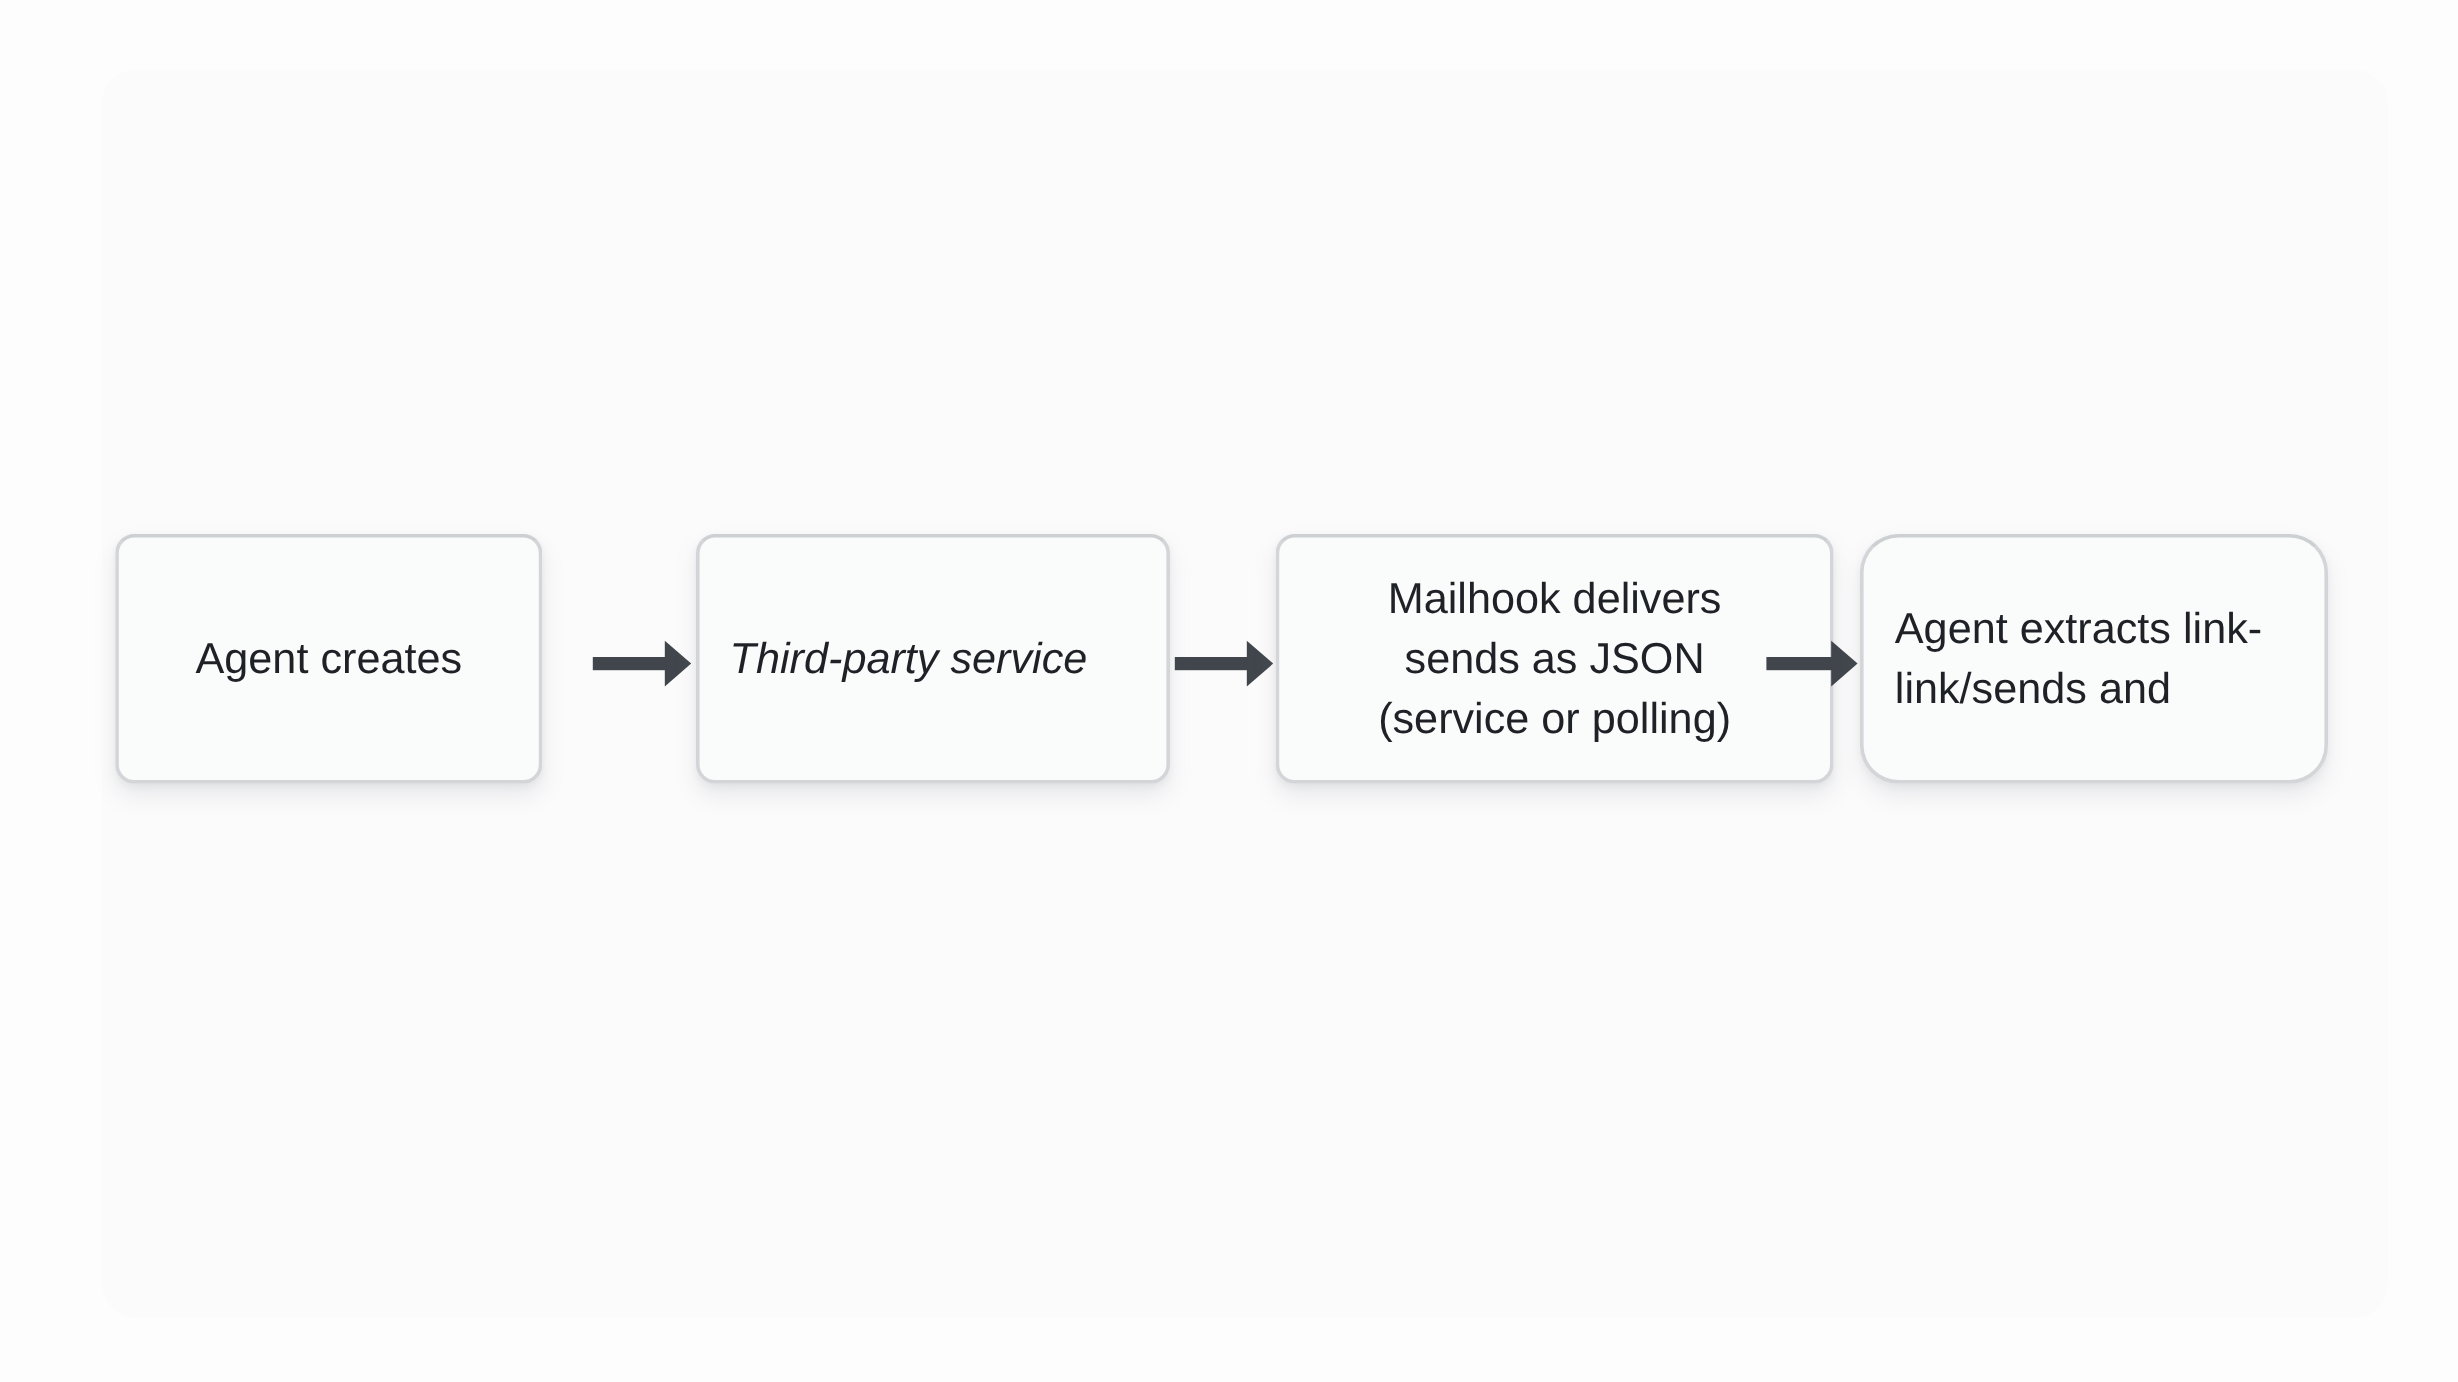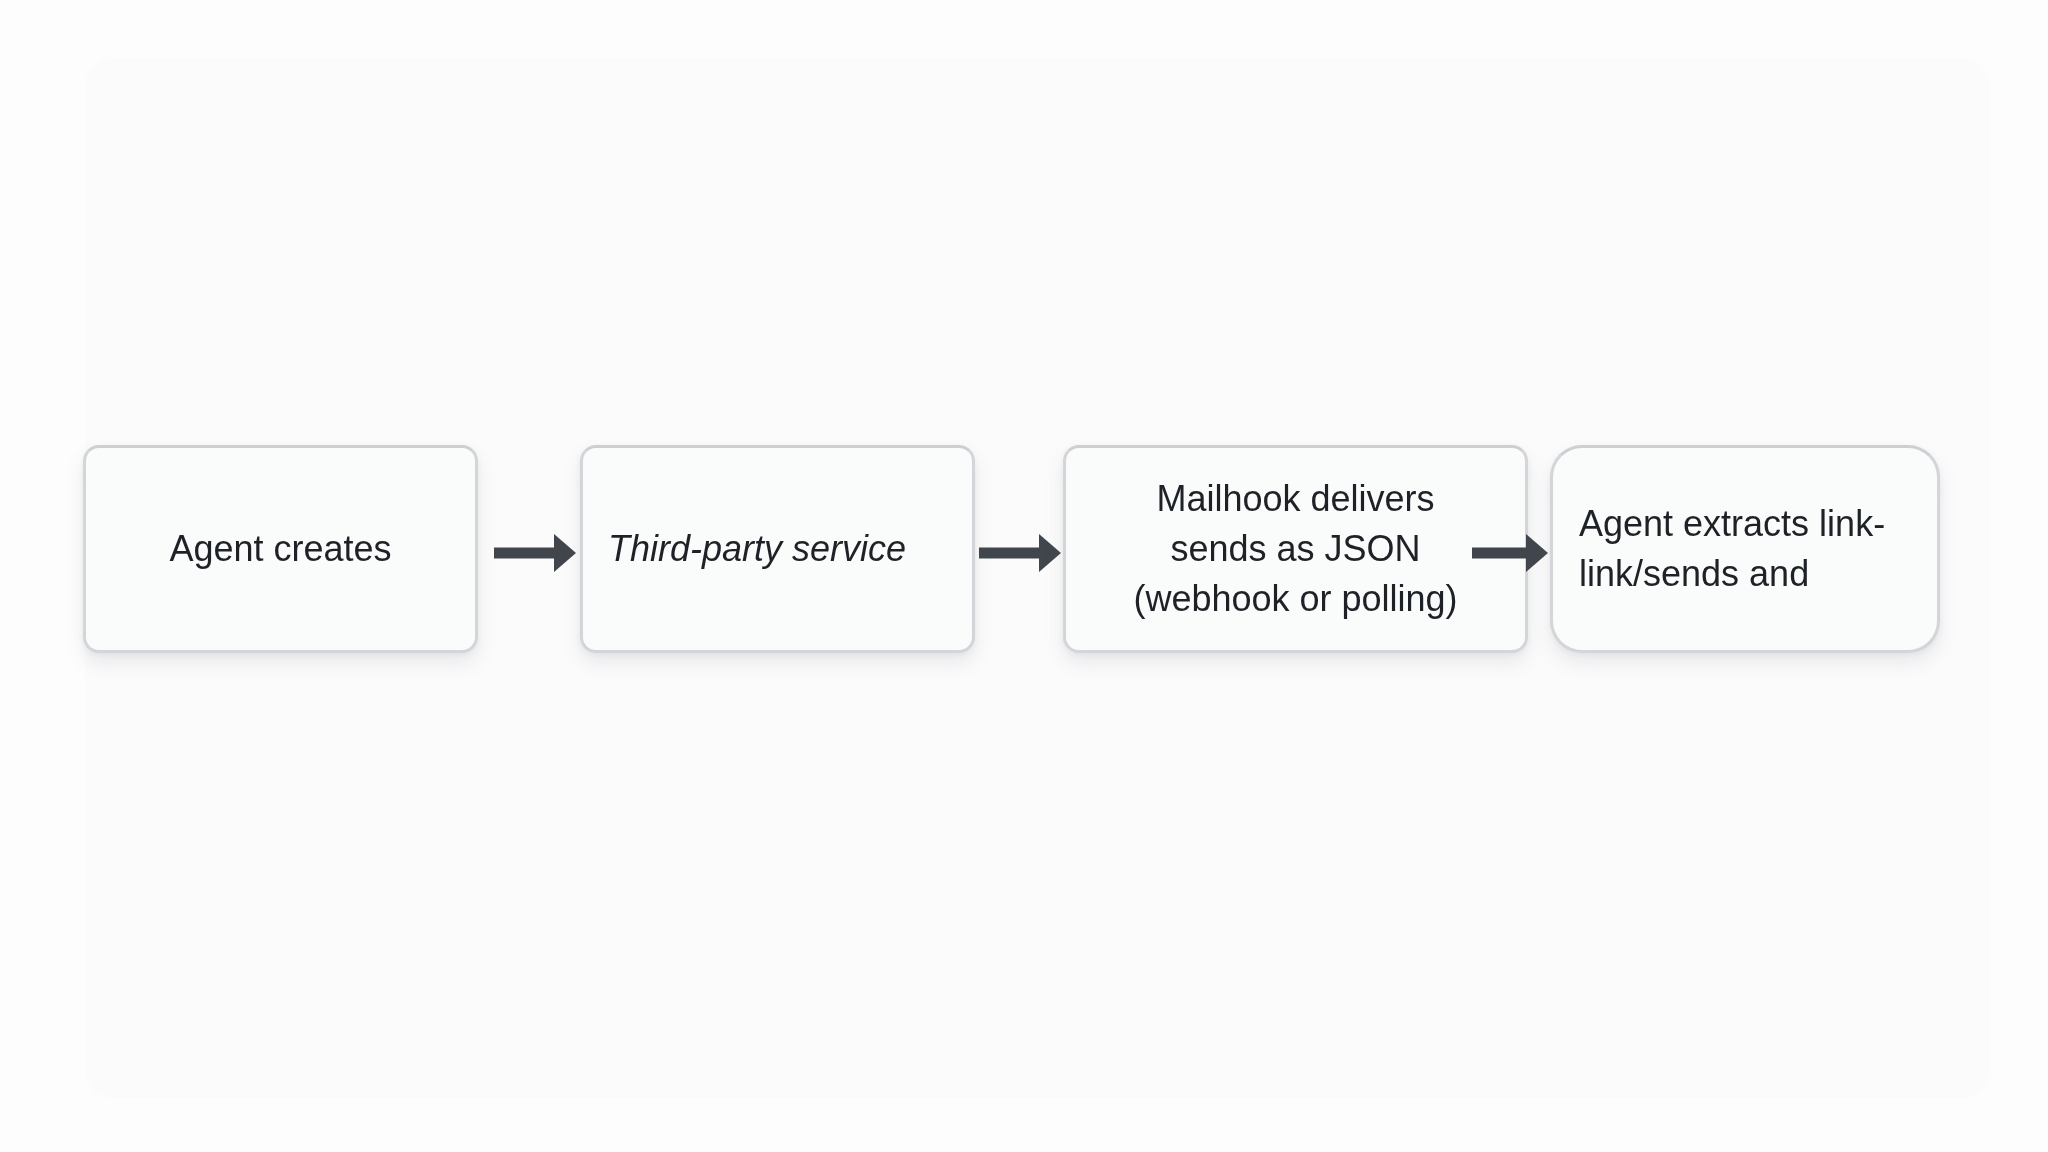--- a/index.html
+++ b/index.html
@@ -41,21 +41,21 @@
     flex-direction: column;
     justify-content: center;
     color: var(--text, #1e2227);
     font-size: 36px;
     line-height: 50px;
     font-weight: 500;
     white-space: nowrap;
   }
   .box.center { text-align: center; padding: 0 10px; }
   .box.left   { text-align: left; }
-  .box1 { left: 83px;   width: 395px; }
+  .box1 { left: 96px;   width: 356px; }
   .box2 { left: 580px;  width: 395px; padding-left: 25px; padding-right: 6px; font-style: italic; }
   .box3 { left: 1063px; width: 465px; }
   .box4 { left: 1550px; width: 390px; padding-left: 26px; padding-right: 6px; border-radius: 32px; }
   .arrow {
     position: absolute;
     top: 529px;
     height: 48px;
     color: var(--arrow, #41464c);
     display: block;
   }
@@ -85,21 +85,21 @@
   </div>
 
   <svg class="arrow arrow2" viewBox="0 0 86 48" xmlns="http://www.w3.org/2000/svg">
     <rect x="2" y="18.5" width="62" height="11" fill="currentColor"></rect>
     <polygon points="62,5 84,24 62,43" fill="currentColor"></polygon>
   </svg>
 
   <div class="box box3 center">
     <div class="line">Mailhook delivers</div>
     <div class="line">sends as JSON</div>
-    <div class="line">(webhook or polling)</div>
+    <div class="line">(service or polling)</div>
   </div>
 
   <svg class="arrow arrow3" viewBox="0 0 78 48" xmlns="http://www.w3.org/2000/svg">
     <rect x="1" y="18.5" width="55" height="11" fill="currentColor"></rect>
     <polygon points="55,5 77,24 55,43" fill="currentColor"></polygon>
   </svg>
 
   <div class="box box4 left">
     <div class="line">Agent extracts link-</div>
     <div class="line">link/sends and</div>

